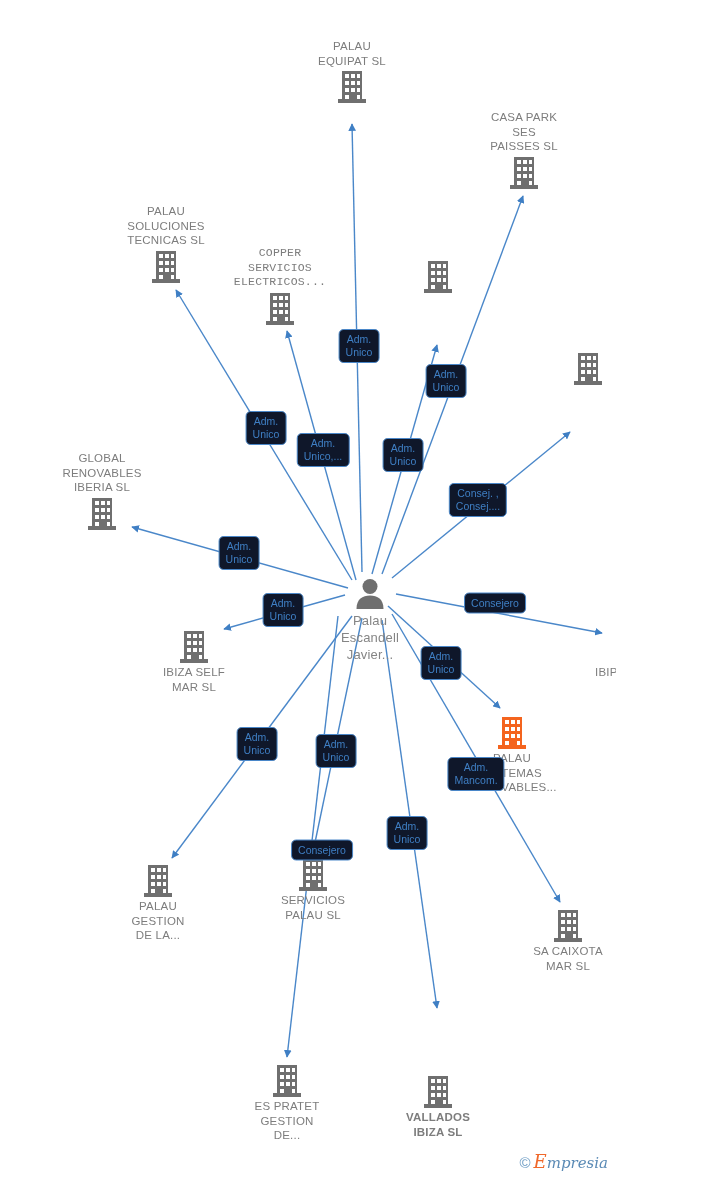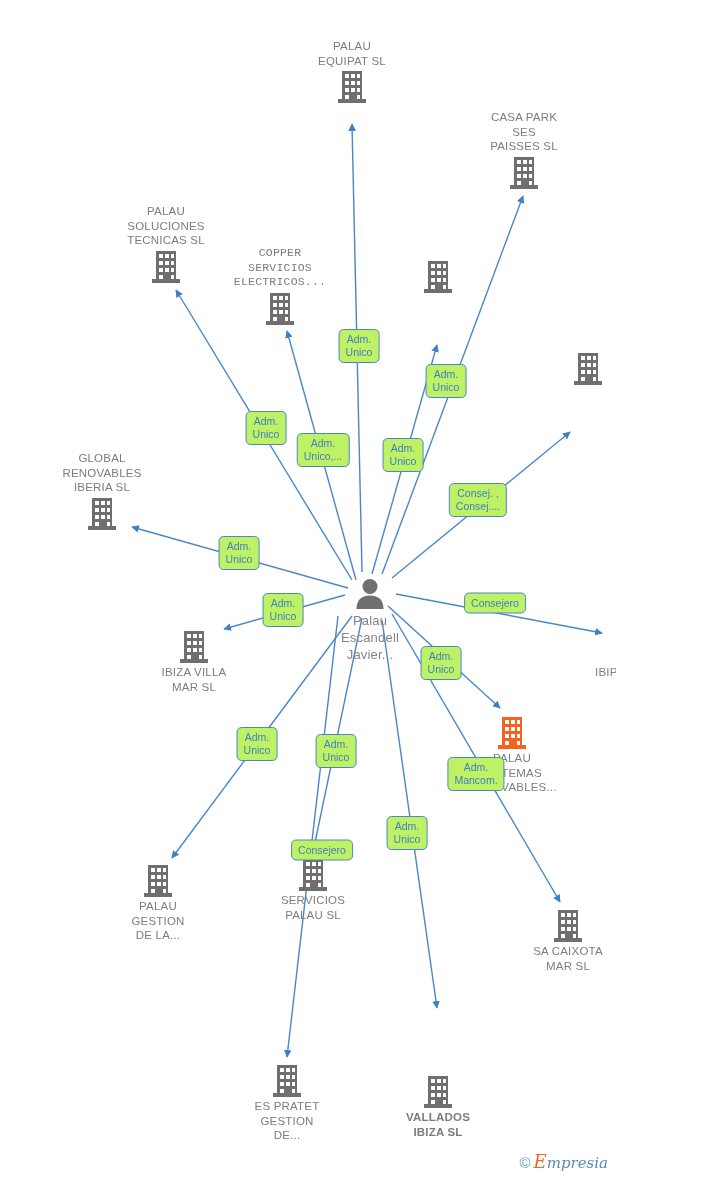--- a/index.html
+++ b/index.html
@@ -52,21 +52,21 @@
     color: #858585;
     font-size: 13px;
     line-height: 17px;
   }
   .node.highlight .node-label {
     color: #7d7d7d;
   }
   .edge-label {
     position: absolute;
     transform: translate(-50%, -50%);
-    background: #bef264;
+    background: #0f172a;
     border: 1.3px solid #4a87c9;
     border-radius: 5px;
     color: #3f7fc4;
     font-size: 10.5px;
     line-height: 13px;
     text-align: center;
     padding: 3px 6px;
     white-space: pre-line;
     cursor: pointer;
     box-sizing: border-box;
@@ -286,21 +286,21 @@
               <rect x="8" y="11" width="4" height="4"></rect>
               <rect x="14" y="11" width="4" height="4"></rect>
               <rect x="20" y="11" width="3" height="4"></rect>
               <rect x="8" y="18" width="4" height="4"></rect>
               <rect x="14" y="18" width="4" height="4"></rect>
               <rect x="20" y="18" width="3" height="4"></rect>
               <rect x="8" y="25" width="4" height="4"></rect>
               <rect x="20" y="25" width="3" height="4"></rect>
             </g>
           </svg></span>
-        <span class="node-label">IBIZA VILLA
+        <span class="node-label">IBIZA SELF
 MAR  SL</span>
       </div>
       <div class="node" style="left: 630px; top: 630px; text-align: center;">
         <span class="glyph"><svg width="30" height="34" viewBox="0 0 30 34" aria-hidden="true">
             <rect x="5" y="1" width="20" height="28" fill="#6f6f6f"></rect>
             <rect x="1" y="29" width="28" height="4" fill="#6f6f6f"></rect>
             <g fill="#ffffff">
               <rect x="8" y="4" width="4" height="4"></rect>
               <rect x="14" y="4" width="4" height="4"></rect>
               <rect x="20" y="4" width="3" height="4"></rect>

